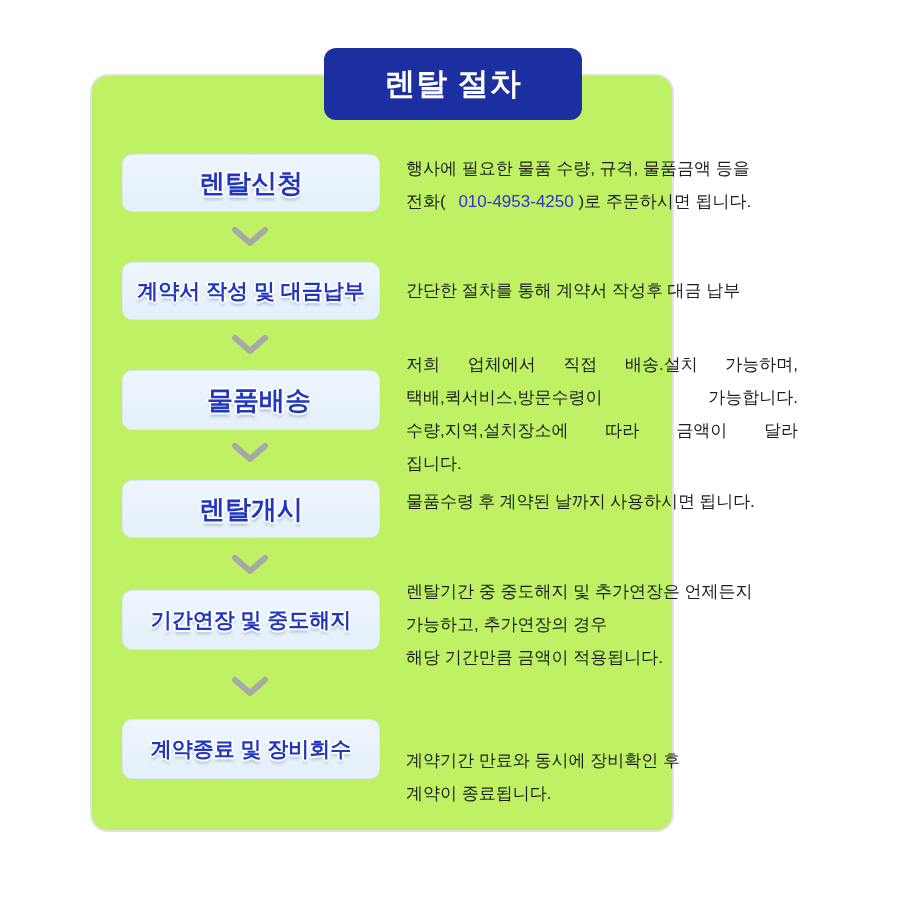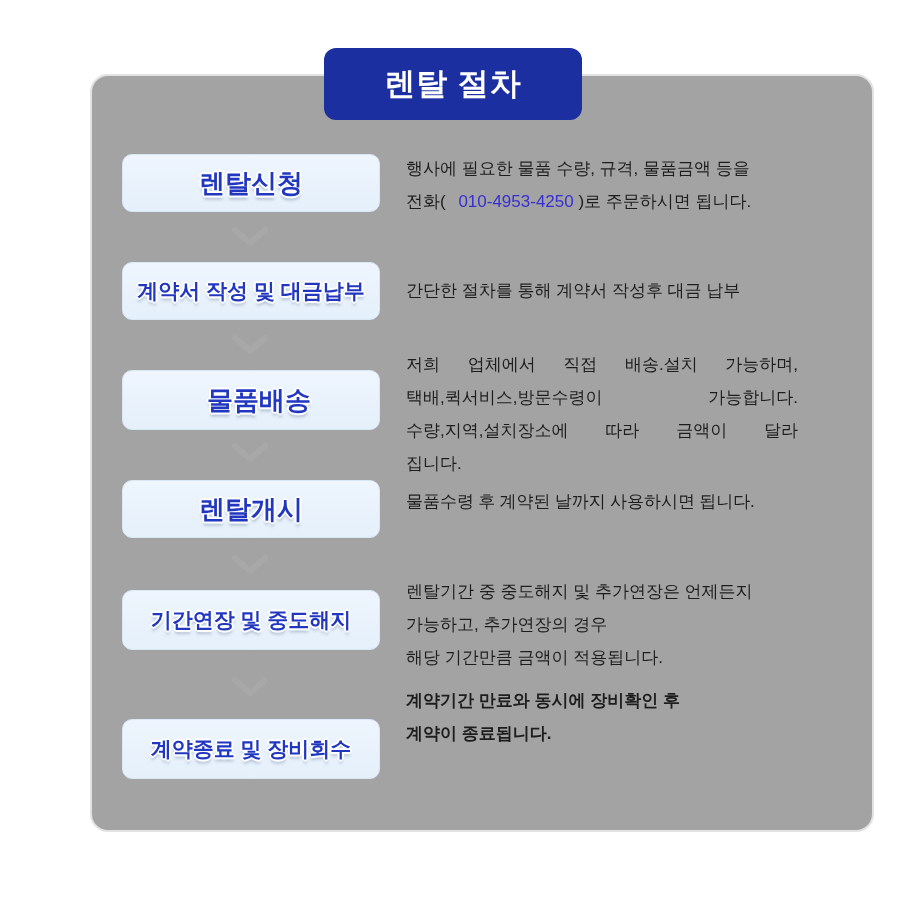--- a/index.html
+++ b/index.html
@@ -7,22 +7,22 @@
     position:relative;
     width:900px;height:900px;
     background:#ffffff;
     font-family:"Liberation Sans",sans-serif;
     overflow:hidden;
   }
   
   .panel{
     position:absolute;
     left:90px;top:74px;
-    width:784px;height:758px;
-    background:#a3a3a3;
+    width:584px;height:758px;
+    background:#bef264;
     border:2px solid var(--container-border,#e2e2e2);
     border-radius:18px;
     box-sizing:border-box;
   }
   
   .title-badge{
     position:absolute;
     left:312px;top:48px;
     width:258px;height:72px;
     background:var(--badge-blue,#1b2fa0);
@@ -151,19 +151,19 @@
       <div class="line">해당 기간만큼 금액이 적용됩니다.</div>
     </div>
 
     <svg class="chev" style="top:600px;" viewBox="0 0 40 22">
       <polyline points="5,4 20,17 35,4" fill="none" stroke="#a8a8a8" stroke-width="6" stroke-linecap="round" stroke-linejoin="round"></polyline>
     </svg>
 
     <div class="pill" style="top:643px;height:60px;">
       <span class="long">계약종료 및 장비회수</span>
     </div>
-    <div class="desc" style="top:608px;font-weight:bold;">
+    <div class="desc" style="top:668px;">
       <div class="line">계약기간 만료와 동시에 장비확인 후</div>
       <div class="line">계약이 종료됩니다.</div>
     </div>
 
   </div>
 </div>
 
 </body></html>

